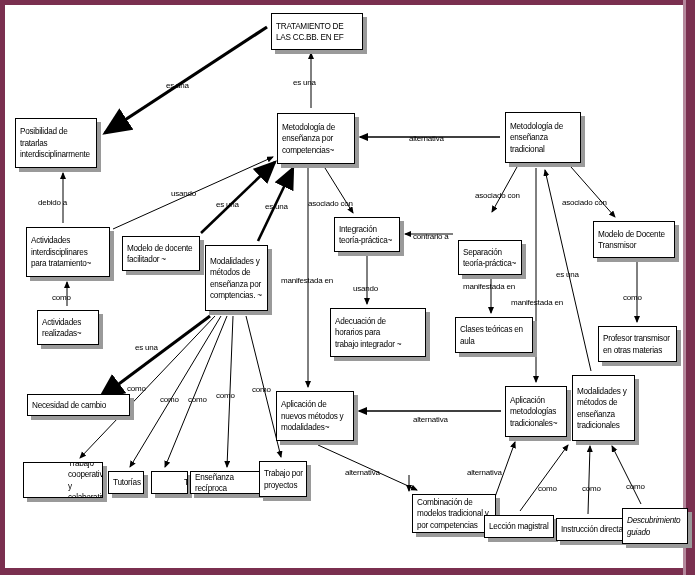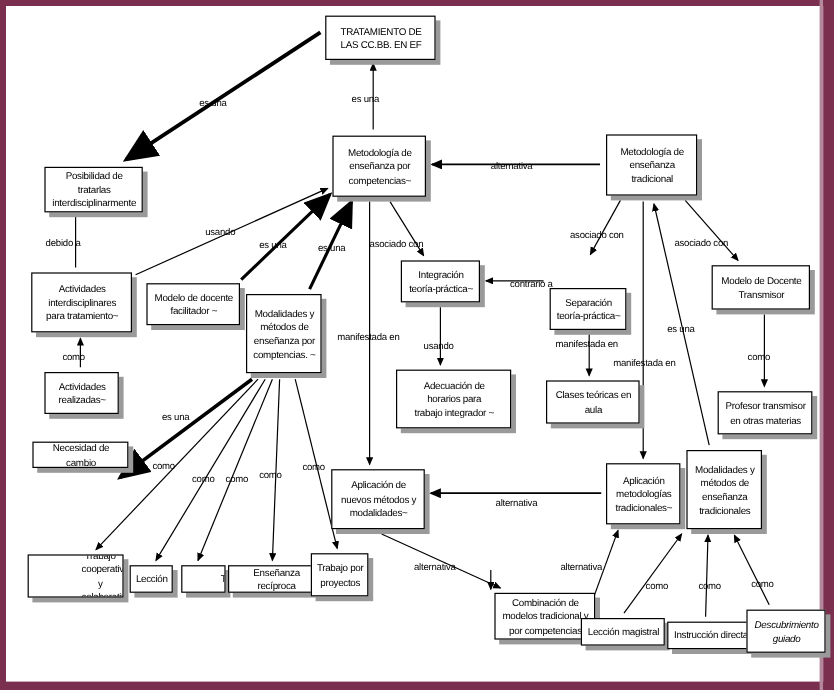--- a/index.html
+++ b/index.html
@@ -11,21 +11,21 @@
     overflow:hidden;
     font-family:"Liberation Sans","DejaVu Sans",sans-serif;
   }
   
   .frame-top{position:absolute;left:0;top:0;width:695px;height:5px;background:#7a2f4f;}
   .frame-bottom{position:absolute;left:0;bottom:0;width:695px;height:7px;background:#7a2f4f;}
   .frame-left{position:absolute;left:0;top:0;width:5px;height:575px;background:#7a2f4f;}
   .frame-right{position:absolute;right:0;top:0;width:9px;height:575px;background:#7a2f4f;}
   .frame-right2{position:absolute;right:9px;top:0;width:3px;height:575px;background:#b4889c;}
 
-  #canvas{position:absolute;left:5px;top:5px;width:681px;height:563px;text-align:center;}
+  #canvas{position:absolute;left:5px;top:5px;width:681px;height:563px;}
   svg#links{position:absolute;left:0;top:0;width:681px;height:563px;overflow:visible;}
 
   .node{
     position:absolute;
     box-sizing:border-box;
     background:#ffffff;
     border:1px solid #000000;
     box-shadow:4px 4px 0 0 #9a9a9a;
     color:#000000;
     font-size:8.2px;
@@ -132,21 +132,21 @@
 
         <path d="M583,509 L585,441" marker-end="url(#ah)"></path>
 
         <path d="M636,499 L607,441" marker-end="url(#ah)"></path>
       </g>
     </svg>
 
     <div id="nodes">
         <div class="node" style="left: 266px; top: 8px; width: 92px; height: 37px;">TRATAMIENTO DE
 LAS CC.BB. EN EF</div>
-        <div class="node" style="left: 32px; top: 113px; width: 82px; height: 38px; margin-top: 21px;">Posibilidad de
+        <div class="node" style="left: 10px; top: 113px; width: 82px; height: 50px;">Posibilidad de
 tratarlas
 interdisciplinarmente</div>
         <div class="node" style="left: 272px; top: 108px; width: 78px; height: 51px;">Metodología de
 enseñanza por
 competencias~</div>
         <div class="node" style="left: 500px; top: 107px; width: 76px; height: 51px;">Metodología de
 enseñanza
 tradicional</div>
         <div class="node" style="left: 21px; top: 222px; width: 84px; height: 50px;">Actividades
 interdisciplinares
@@ -165,34 +165,34 @@
 Transmisor</div>
         <div class="node" style="left: 32px; top: 305px; width: 62px; height: 35px;">Actividades
 realizadas~</div>
         <div class="node" style="left: 325px; top: 303px; width: 96px; height: 49px;">Adecuación de
 horarios para
 trabajo integrador ~</div>
         <div class="node" style="left: 450px; top: 312px; width: 78px; height: 36px;">Clases teóricas en
 aula</div>
         <div class="node" style="left: 593px; top: 321px; width: 79px; height: 36px;">Profesor transmisor
 en otras materias</div>
-        <div class="node" style="left: 22px; top: 363px; width: 80px; height: 22px;">Necesidad de cambio</div>
+        <div class="node" style="left: 22px; top: 389px; width: 103px; height: 22px;">Necesidad de cambio</div>
         <div class="node" style="left: 271px; top: 386px; width: 78px; height: 50px;">Aplicación de
 nuevos métodos y
 modalidades~</div>
         <div class="node" style="left: 500px; top: 381px; width: 62px; height: 51px;">Aplicación
 metodologías
 tradicionales~</div>
         <div class="node" style="left: 567px; top: 370px; width: 63px; height: 66px;">Modalidades y
 métodos de
 enseñanza
 tradicionales</div>
         <div class="node" style="left: 18px; top: 457px; width: 80px; height: 36px; padding-left: 44px;">Trabajo cooperativo
 y colaborativo</div>
-        <div class="node" style="left: 103px; top: 466px; width: 36px; height: 23px;">Lección</div>
+        <div class="node" style="left: 103px; top: 466px; width: 36px; height: 23px;">Tutorías</div>
         <div class="node" style="left: 146px; top: 466px; width: 33px; height: 23px; padding-left: 32px;">Talleres</div>
         <div class="node" style="left: 185px; top: 466px; width: 80px; height: 23px;">Enseñanza recíproca</div>
         <div class="node" style="left: 254px; top: 456px; width: 48px; height: 36px;">Trabajo por
 proyectos</div>
         <div class="node" style="left: 407px; top: 489px; width: 84px; height: 39px;">Combinación de
 modelos tradicional y
 por competencias</div>
         <div class="node" style="left: 479px; top: 510px; width: 70px; height: 23px;">Lección magistral</div>
         <div class="node" style="left: 551px; top: 513px; width: 72px; height: 23px;">Instrucción directa</div>
         <div class="node" style="left: 617px; top: 503px; width: 66px; height: 36px; font-style: italic;">Descubrimiento
@@ -202,21 +202,21 @@
         <div class="lbl" style="left: 161px; top: 76px;">es una</div>
         <div class="lbl" style="left: 288px; top: 73px;">es una</div>
         <div class="lbl" style="left: 404px; top: 129px;">alternativa</div>
         <div class="lbl" style="left: 33px; top: 193px;">debido a</div>
         <div class="lbl" style="left: 166px; top: 184px;">usando</div>
         <div class="lbl" style="left: 211px; top: 195px;">es una</div>
         <div class="lbl" style="left: 260px; top: 197px;">es una</div>
         <div class="lbl" style="left: 303px; top: 194px;">asociado con</div>
         <div class="lbl" style="left: 470px; top: 186px;">asociado con</div>
         <div class="lbl" style="left: 557px; top: 193px;">asociado con</div>
-        <div class="lbl" style="left: 408px; top: 227px; margin-left: 12px;">contrario a</div>
+        <div class="lbl" style="left: 408px; top: 227px;">contrario a</div>
         <div class="lbl" style="left: 276px; top: 271px;">manifestada en</div>
         <div class="lbl" style="left: 348px; top: 279px;">usando</div>
         <div class="lbl" style="left: 458px; top: 277px;">manifestada en</div>
         <div class="lbl" style="left: 506px; top: 293px;">manifestada en</div>
         <div class="lbl" style="left: 551px; top: 265px;">es una</div>
         <div class="lbl" style="left: 47px; top: 288px;">como</div>
         <div class="lbl" style="left: 618px; top: 288px;">como</div>
         <div class="lbl" style="left: 130px; top: 338px;">es una</div>
         <div class="lbl" style="left: 122px; top: 379px;">como</div>
         <div class="lbl" style="left: 155px; top: 390px;">como</div>

